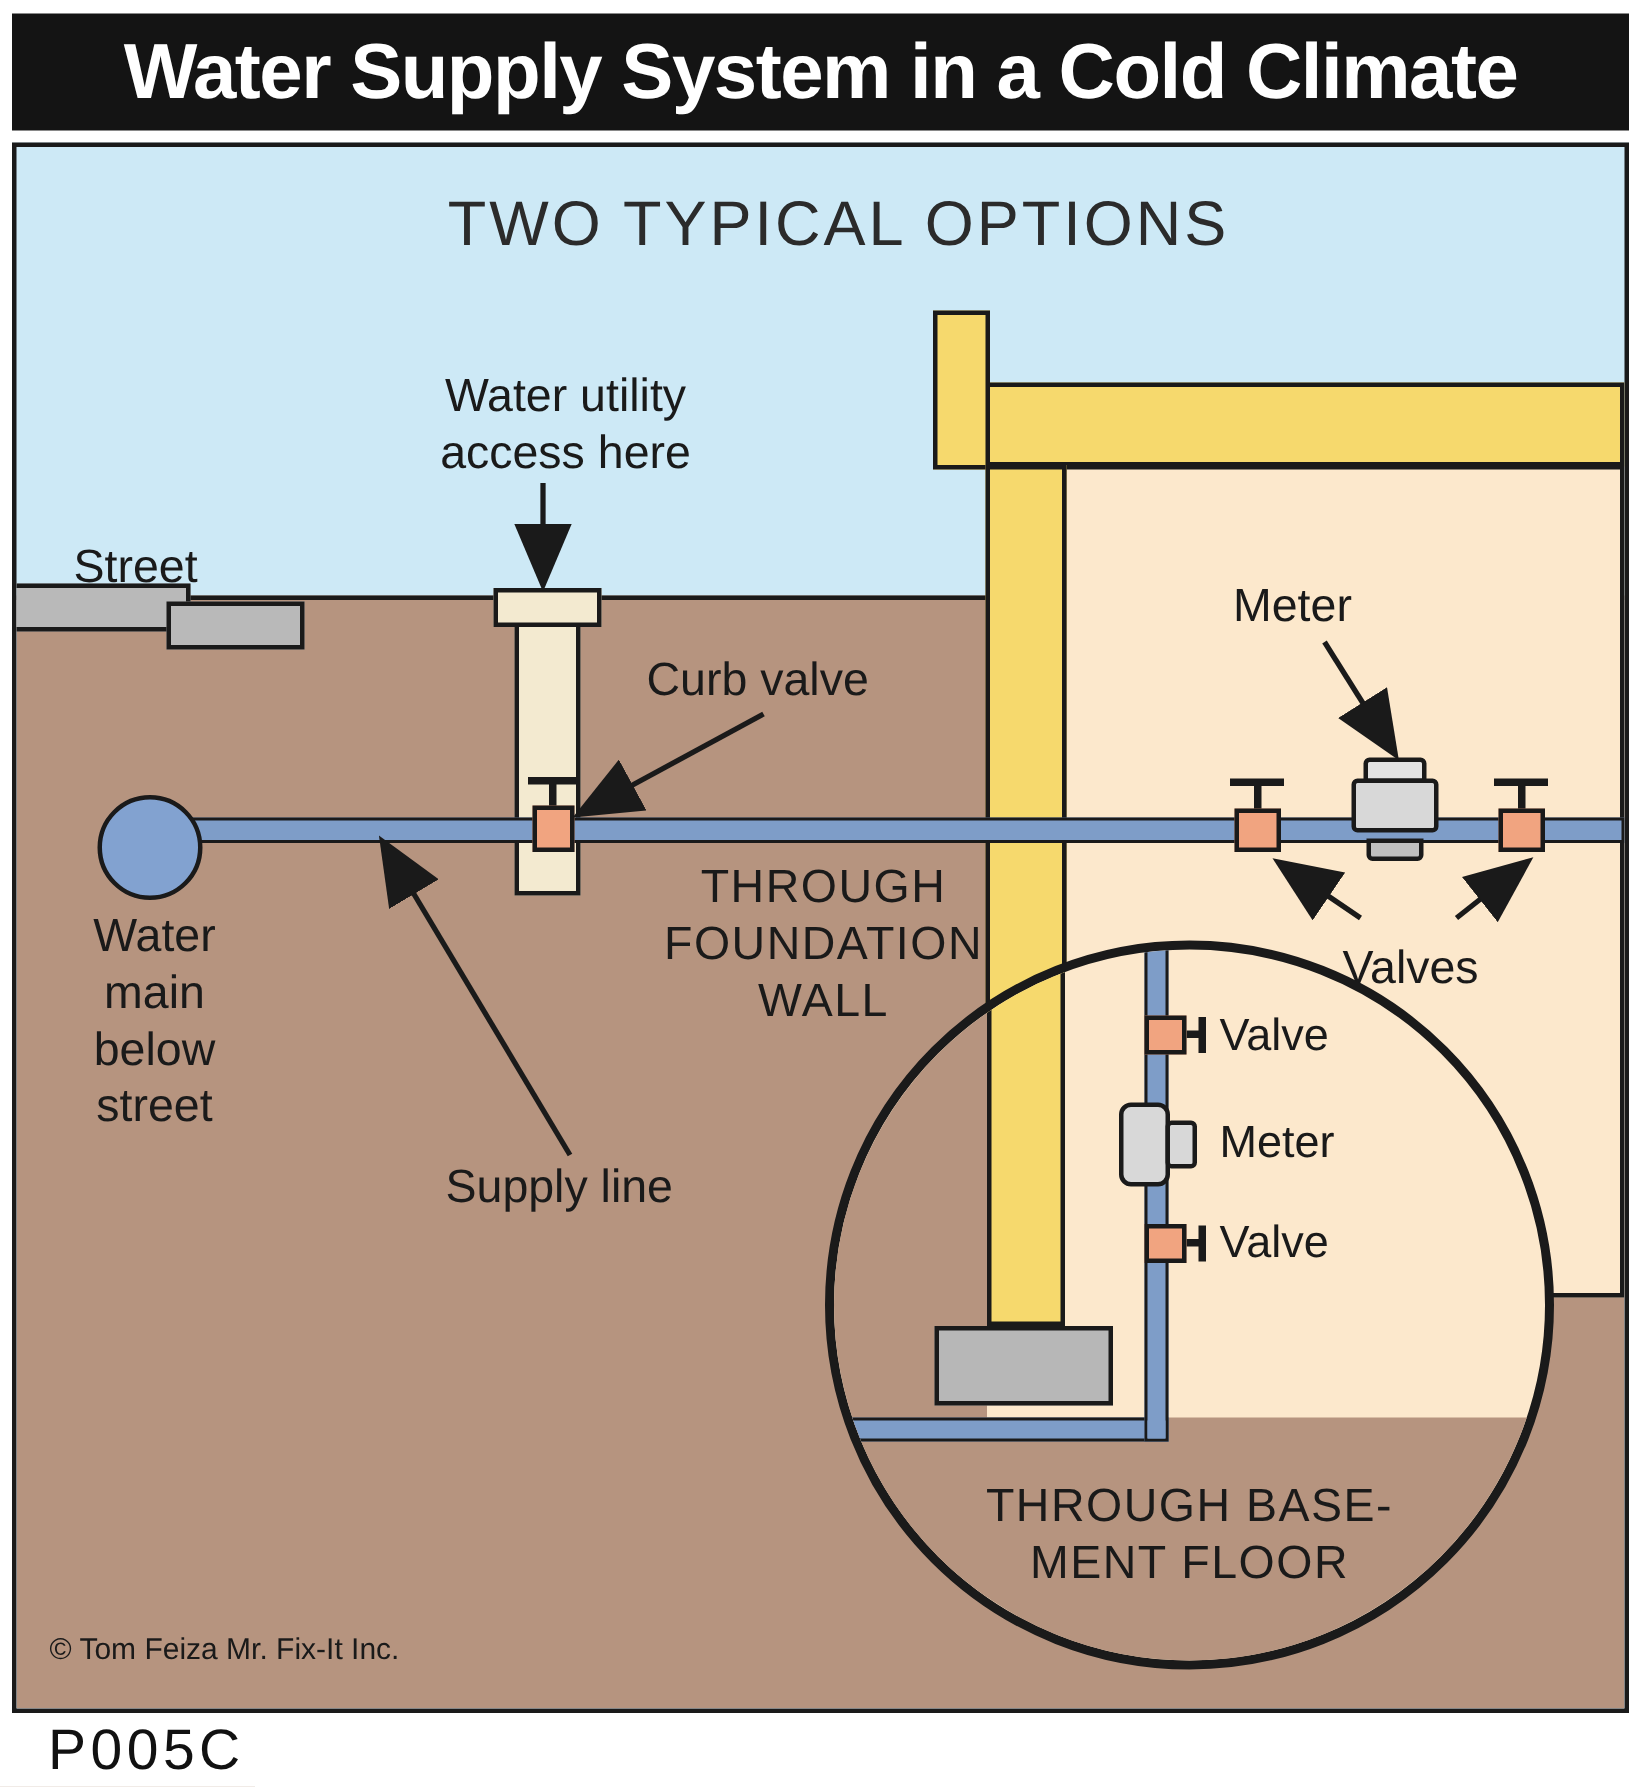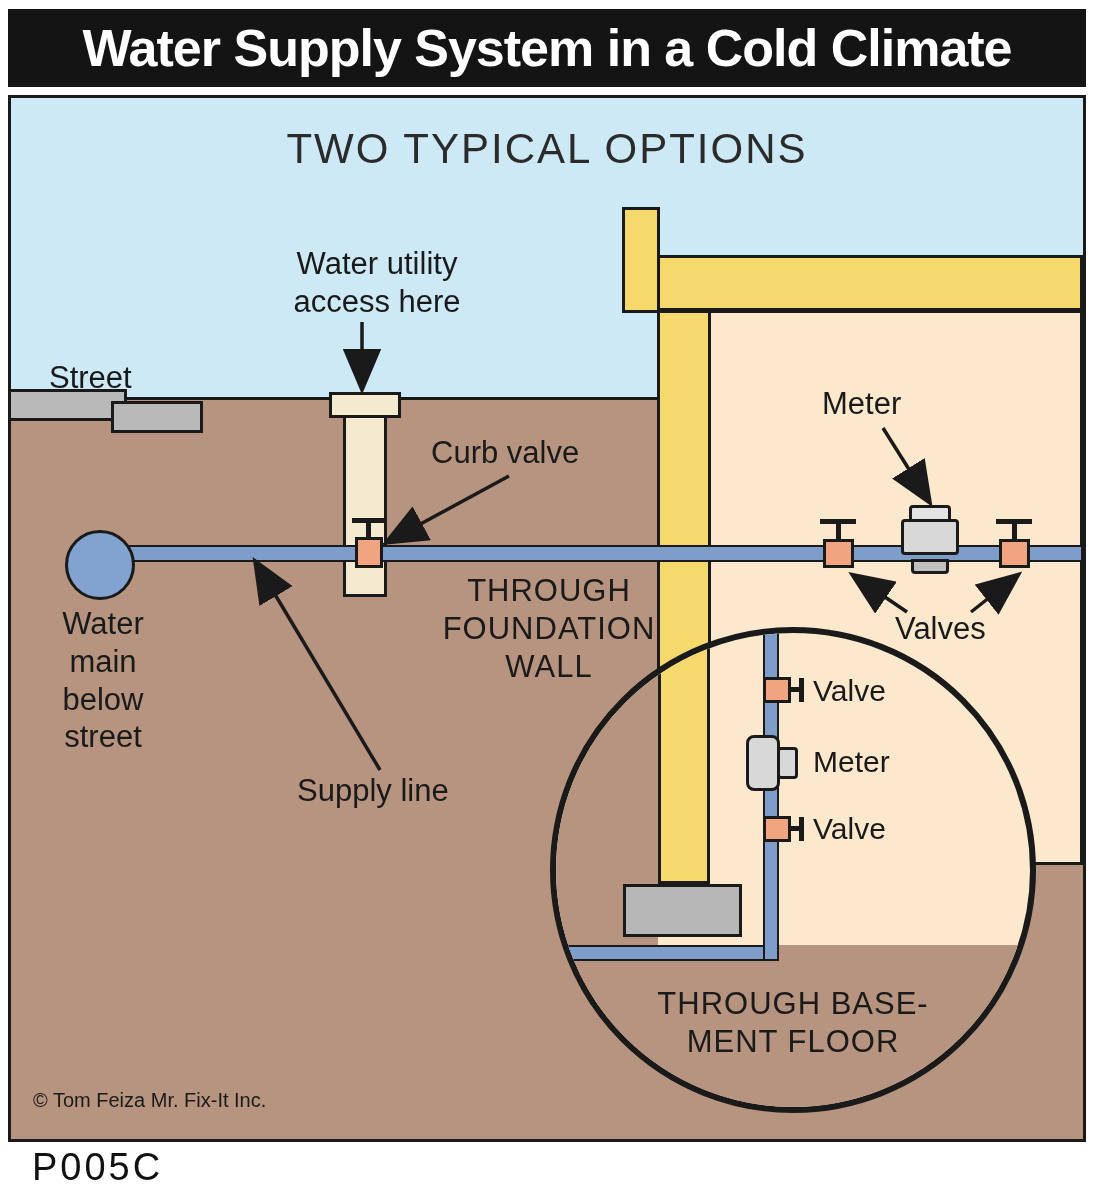--- a/index.html
+++ b/index.html
@@ -7,21 +7,21 @@
         font-family:"Liberation Sans","DejaVu Sans",sans-serif;color:var(--ink);}
   .a{position:absolute;box-sizing:border-box;}
   .title-bar{left:8px;top:9px;width:1078px;height:78px;background:var(--title-bg);
              display:flex;align-items:center;justify-content:center;}
   .title-bar h1{margin:16px;color:var(--title-fg);font-size:52px;font-weight:700;letter-spacing:-1px;}
   .diagram{left:8px;top:95px;width:1078px;height:1047px;border:3px solid var(--ink);
            background:var(--sky);overflow:hidden;}
   .lbl{font-size:31px;line-height:1.22;color:var(--ink);}
   .ml{white-space:pre-line;}
   .ctr{text-align:center;}
-  .subtitle{left:0;top:27px;width:1072px;text-align:center;font-size:42px;letter-spacing:2px;color:#2b2b2b;}
+  .subtitle{left:12px;top:27px;width:1072px;text-align:center;font-size:42px;letter-spacing:2px;color:#2b2b2b;}
   .earth{background:var(--earth);border-top:3px solid var(--ink);}
   .wood{background:var(--wood);border:3px solid var(--ink);}
   .gray{background:var(--street);border:3px solid var(--ink);}
   .cream{background:var(--access);border:3px solid var(--ink);}
   .pipe{background:var(--pipe);border:2px solid var(--ink);}
   .valve{background:var(--valve);border:3px solid var(--ink);}
   .hdl{background:var(--ink);}
   .meterpart{border:3px solid var(--ink);}
   .circle{left:539px;top:529px;width:486px;height:486px;border:6px solid var(--ink);
           border-radius:50%;background:var(--interior);overflow:hidden;}
@@ -81,21 +81,21 @@
     <div class="a lbl" style="left:420px;top:336px;">Curb valve</div>
     <div class="a lbl ml ctr" style="left:408px;top:474px;width:260px;letter-spacing:1px;">THROUGH
 FOUNDATION
 WALL</div>
     <div class="a lbl" style="left:286px;top:674px;">Supply line</div>
     <div class="a lbl ml ctr" style="left:12px;top:507px;width:160px;">Water
 main
 below
 street</div>
     <div class="a lbl" style="left:811px;top:287px;">Meter</div>
-    <div class="a lbl" style="left:884px;top:512px;">Valves</div>
+    <div class="a lbl" style="left:884px;top:528px;">Valves</div>
     <div class="a lbl copyright">© Tom Feiza Mr. Fix-It Inc.</div>
 
     <svg width="1072" height="1041">
       <defs>
         <marker id="ah" markerWidth="13" markerHeight="11" refX="10" refY="5.5" orient="auto">
           <path d="M0,0 L13,5.5 L0,11 z" fill="#1a1a1a"></path>
         </marker>
       </defs>
       <line x1="351" y1="224" x2="351" y2="286" stroke="#1a1a1a" stroke-width="3.5" marker-end="url(#ah)"></line>
       <line x1="498" y1="378" x2="380" y2="442" stroke="#1a1a1a" stroke-width="3.5" marker-end="url(#ah)"></line>

